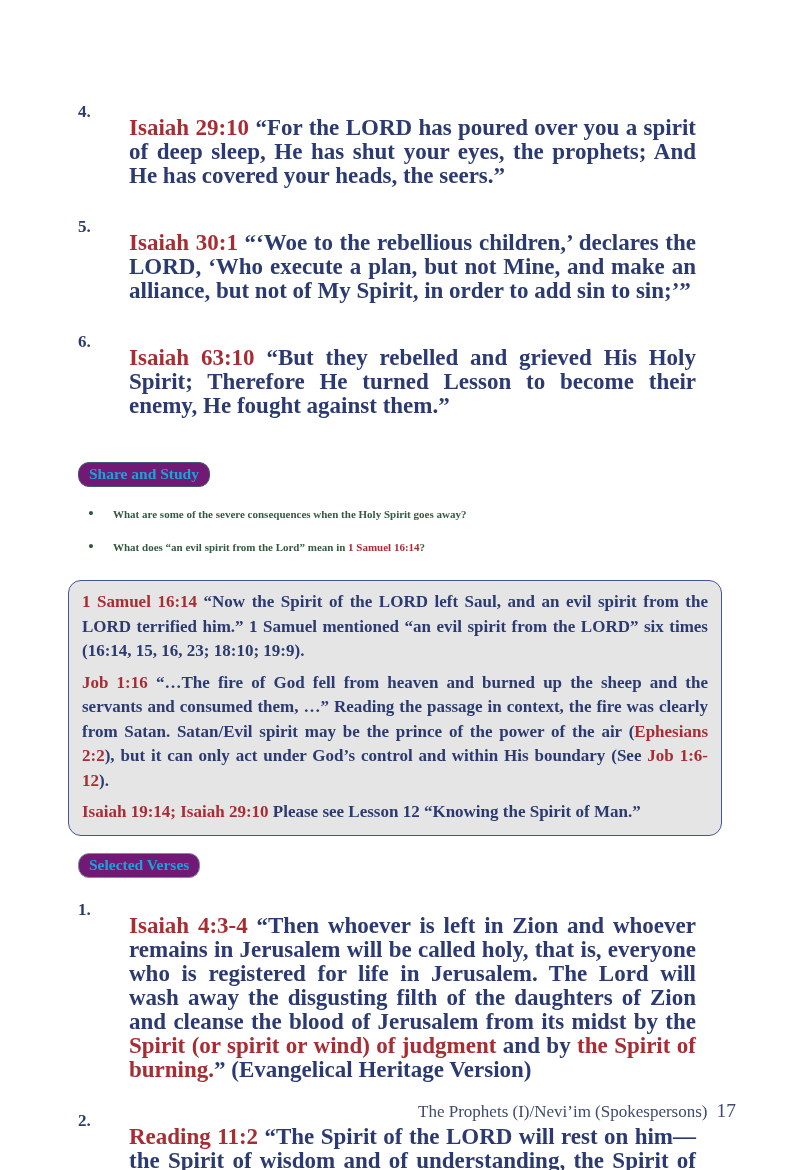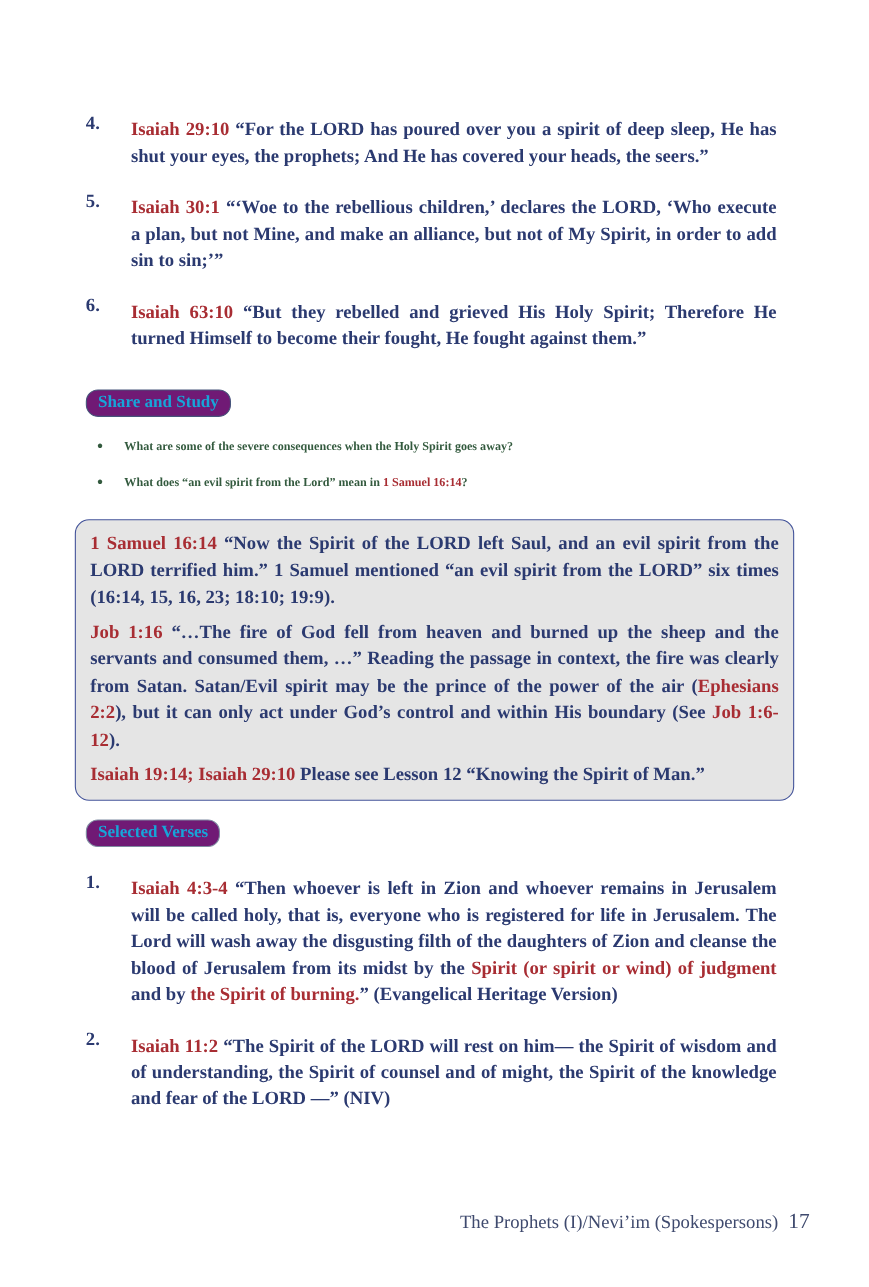--- a/index.html
+++ b/index.html
@@ -10,22 +10,22 @@
   }
   .content{position:absolute;left:78px;top:0;width:634px;}
   .spacer-top{height:100px;}
 
   
   .verse-item{display:flex;margin-bottom:11px;}
   .vnum{
     flex:0 0 35px;font-weight:bold;font-size:17px;line-height:24px;color:#2b3a70;
   }
   .vtext{
-    margin:6px;flex:1;text-align:justify;font-weight:bold;
-    font-size:17px;line-height:24px;color:#2b3a70;
+    margin:16px;flex:1;text-align:justify;font-weight:bold;
+    font-size:23px;line-height:24px;color:#2b3a70;
   }
   .seg-body{color:#2b3a70;}
   .seg-ref{color:#a82d33;}
   .seg-green{color:#335a3e;}
 
   
   .badge-row{margin:28px 0 15px;}
   .badge-row2{margin:17px 0 0;}
   .badge{
     display:inline-block;border:1.5px solid #46557b;border-radius:11px;
@@ -79,21 +79,21 @@
   <div class="verse-item">
     <span class="vnum">4.</span>
     <p class="vtext"><span class="seg-ref">Isaiah 29:10 </span><span class="seg-body">“For the LORD has poured over you a spirit of deep sleep, He has shut your eyes, the prophets; And He has covered your heads, the seers.”</span></p>
   </div>
   <div class="verse-item">
     <span class="vnum">5.</span>
     <p class="vtext"><span class="seg-ref">Isaiah 30:1 </span><span class="seg-body">“‘Woe to the rebellious children,’ declares the LORD, ‘Who execute a plan, but not Mine, and make an alliance, but not of My Spirit, in order to add sin to sin;’”</span></p>
   </div>
   <div class="verse-item">
     <span class="vnum">6.</span>
-    <p class="vtext"><span class="seg-ref">Isaiah 63:10 </span><span class="seg-body">“But they rebelled and grieved His Holy Spirit; Therefore He turned Himself to become their fought, He fought against them.”</span></p>
+    <p class="vtext"><span class="seg-ref">Isaiah 63:10 </span><span class="seg-body">“But they rebelled and grieved His Holy Spirit; Therefore He turned Lesson to become their enemy, He fought against them.”</span></p>
   </div>
 
   <div class="badge-row">
     <span class="badge">Share and Study</span>
   </div>
 
   <div class="q-item">
     <span class="q-marker"></span>
     <p class="q-text"><span class="seg-green">What are some of the severe consequences when the Holy Spirit goes away?</span></p>
   </div>
@@ -113,20 +113,20 @@
     <span class="badge gray-border">Selected Verses</span>
   </div>
 
   <div class="bottom-list">
     <div class="verse-item">
       <span class="vnum">1.</span>
       <p class="vtext"><span class="seg-ref">Isaiah 4:3-4 </span><span class="seg-body">“Then whoever is left in Zion and whoever remains in Jerusalem will be called holy, that is, everyone who is registered for life in Jerusalem. The Lord will wash away the disgusting filth of the daughters of Zion and cleanse the blood of Jerusalem from its midst by the </span><span class="seg-ref">Spirit (or spirit or wind) of judgment</span><span class="seg-body"> and by </span><span class="seg-ref">the Spirit of burning.</span><span class="seg-body">” (Evangelical Heritage Version)</span></p>
     </div>
     <div class="verse-item">
       <span class="vnum">2.</span>
-      <p class="vtext"><span class="seg-ref">Isaiah 11:2 </span><span class="seg-body">“The Spirit of the LORD will rest on him— the Spirit of wisdom and of understanding, the Spirit of counsel and of might, the Spirit of the knowledge and fear of the LORD —” (NIV)</span></p>
+      <p class="vtext"><span class="seg-ref">Reading 11:2 </span><span class="seg-body">“The Spirit of the LORD will rest on him— the Spirit of wisdom and of understanding, the Spirit of counsel and of might, the Spirit of the knowledge and fear of the LORD —” (NIV)</span></p>
     </div>
   </div>
 </div>
 
 <div class="footer">
   <span>The Prophets (I)/Nevi’im (Spokespersons)</span><span class="pagenum">17</span>
 </div>
 
 </body></html>

